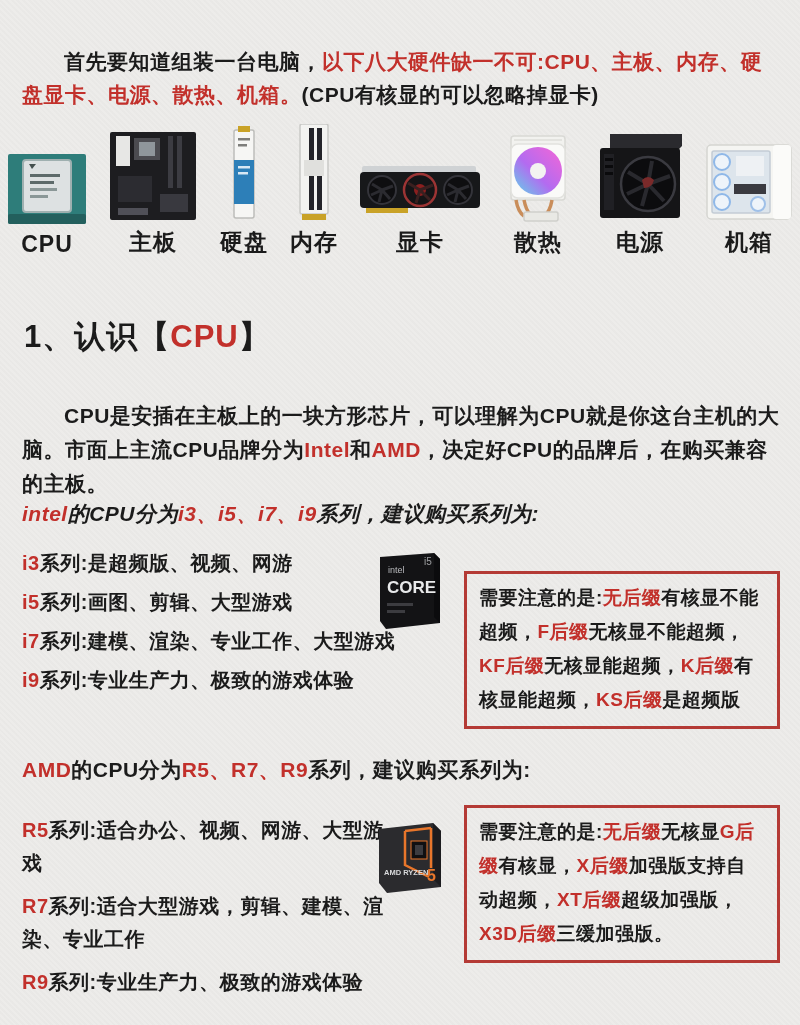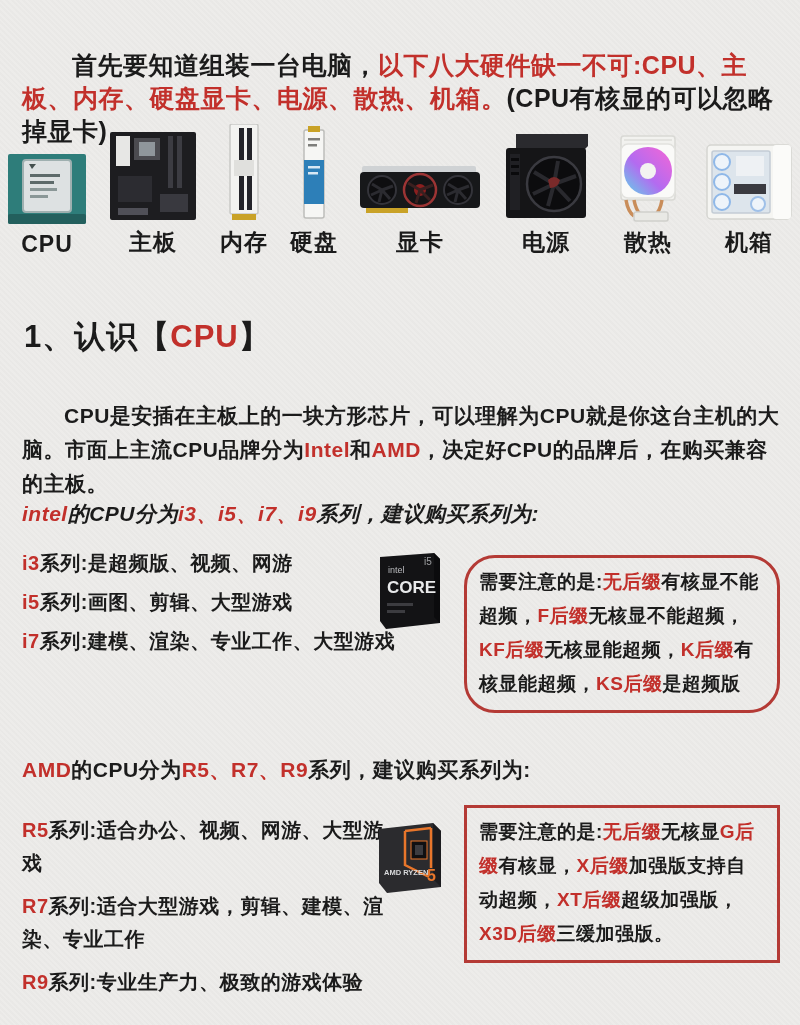--- a/index.html
+++ b/index.html
@@ -10,21 +10,21 @@
   .page{
     position:relative; width:800px; height:1025px; margin:0 auto;
     background:var(--bg);
     background-image:repeating-linear-gradient(45deg, rgba(0,0,0,.015) 0 2px, rgba(255,255,255,.02) 2px 4px);
     font-family:"Liberation Sans","DejaVu Sans",sans-serif;
     color:var(--ink); overflow:hidden;
   }
   .r{color:var(--red);}
   .intro{
     position:absolute; left:22px; top:24px; width:758px;
-    font-size:25px; font-weight:700; line-height:33px; text-indent:2em; letter-spacing:.5px;
+    font-size:21px; font-weight:700; line-height:33px; text-indent:2em; letter-spacing:.5px;
   }
   
   .hw-row{
     position:absolute; left:8px; top:124px; width:784px; height:134px;
     display:flex; justify-content:space-between; align-items:flex-end;
   }
   .hw-item{display:flex; flex-direction:column; align-items:center;}
   .hw-img{display:flex; align-items:flex-end; justify-content:center; height:100px;}
   .hw-label{font-size:23px; font-weight:700; margin-top:5px; letter-spacing:1px;}
   
@@ -49,21 +49,21 @@
   .amd-list li{line-height:33px; margin-bottom:10px;}
   .retail-box{position:absolute;}
   .intel-box{left:374px; top:551px;}
   .amd-box{left:371px; top:819px;}
   .note-box{
     position:absolute; left:464px; width:316px;
     border:3px solid var(--box-red);
     padding:7px 12px 9px 12px; box-sizing:border-box;
     font-size:19px; font-weight:700; line-height:34px; letter-spacing:.5px;
   }
-  .intel-note{top:555px;border-radius:31px;}
+  .intel-note{top:571px;}
   .amd-note{top:805px;}
 </style>
 </head>
 <body>
 
 <div class="page">
 
   <p class="intro"><span>首先要知道组装一台电脑，</span><span class="r">以下八大硬件缺一不可:CPU、主板、内存、硬盘显卡、电源、散热、机箱。</span><span>(CPU有核显的可以忽略掉显卡)</span></p>
 
   <div class="hw-row">
@@ -96,79 +96,62 @@
           <rect x="10" y="46" width="34" height="26" fill="#2c2c31"></rect>
           <rect x="52" y="64" width="28" height="18" fill="#39393f"></rect>
           <rect x="10" y="78" width="30" height="7" fill="#505058"></rect>
         </svg>
       </div>
       <div class="hw-label">主板</div>
     </div>
 
     <div class="hw-item">
       <div class="hw-img">
-        <svg width="44" height="98" viewBox="0 0 44 98">
-          <rect x="8" y="0" width="28" height="90" rx="2" fill="#f3f3f1" stroke="#c9c9c6" stroke-width="1.5"></rect>
-          <rect x="17" y="4" width="5" height="82" fill="#24242a"></rect>
-          <rect x="25" y="4" width="5" height="82" fill="#24242a"></rect>
-          <rect x="12" y="36" width="20" height="16" fill="#e0e0dd"></rect>
-          <rect x="10" y="90" width="24" height="6" fill="#c9a227"></rect>
-        </svg>
-      </div>
-      <div class="hw-label">内存</div>
-    </div>
-
-    <div class="hw-item">
-      <div class="hw-img">
         <svg width="34" height="96" viewBox="0 0 34 96">
           <rect x="7" y="4" width="20" height="88" rx="2" fill="#f6f6f4" stroke="#bdbdba" stroke-width="1.5"></rect>
           <rect x="11" y="0" width="12" height="6" fill="#c9a227"></rect>
           <rect x="7" y="34" width="20" height="44" fill="#2d7fb8"></rect>
           <rect x="11" y="12" width="12" height="2.5" fill="#7e7e7b"></rect>
           <rect x="11" y="18" width="9" height="2.5" fill="#7e7e7b"></rect>
           <rect x="11" y="40" width="12" height="2.5" fill="#d8e8f4"></rect>
           <rect x="11" y="46" width="10" height="2.5" fill="#d8e8f4"></rect>
         </svg>
       </div>
       <div class="hw-label">硬盘</div>
+    </div>
+
+    <div class="hw-item">
+      <div class="hw-img">
+        <svg width="44" height="98" viewBox="0 0 44 98">
+          <rect x="8" y="0" width="28" height="90" rx="2" fill="#f3f3f1" stroke="#c9c9c6" stroke-width="1.5"></rect>
+          <rect x="17" y="4" width="5" height="82" fill="#24242a"></rect>
+          <rect x="25" y="4" width="5" height="82" fill="#24242a"></rect>
+          <rect x="12" y="36" width="20" height="16" fill="#e0e0dd"></rect>
+          <rect x="10" y="90" width="24" height="6" fill="#c9a227"></rect>
+        </svg>
+      </div>
+      <div class="hw-label">内存</div>
     </div>
 
     <div class="hw-item">
       <div class="hw-img">
         <svg width="120" height="60" viewBox="0 0 120 60">
           <rect x="2" y="4" width="114" height="8" rx="2" fill="#cfd2d4"></rect>
           <rect x="0" y="10" width="120" height="36" rx="4" fill="#17181a"></rect>
           <circle cx="22" cy="28" r="14" fill="#0e0e10" stroke="#34343a" stroke-width="2"></circle>
           <path d="M22 28 l-10 -6 M22 28 l11 -4 M22 28 l-3 12 M22 28 l8 9 M22 28 l-11 5" stroke="#2b2b30" stroke-width="3" fill="none"></path>
           <circle cx="60" cy="28" r="16" fill="#141416" stroke="#9c3434" stroke-width="2.5"></circle>
           <circle cx="60" cy="28" r="6" fill="#8b1f1f"></circle>
           <path d="M60 28 l-12 -7 M60 28 l13 -5 M60 28 l-4 13 M60 28 l10 10" stroke="#3a2020" stroke-width="3" fill="none"></path>
           <circle cx="98" cy="28" r="14" fill="#0e0e10" stroke="#34343a" stroke-width="2"></circle>
           <path d="M98 28 l-10 -6 M98 28 l11 -4 M98 28 l-3 12 M98 28 l8 9 M98 28 l-11 5" stroke="#2b2b30" stroke-width="3" fill="none"></path>
           <rect x="6" y="46" width="42" height="5" fill="#c9a227"></rect>
         </svg>
       </div>
       <div class="hw-label">显卡</div>
-    </div>
-
-    <div class="hw-item">
-      <div class="hw-img">
-        <svg width="88" height="90" viewBox="0 0 88 90">
-          <polygon points="14,2 86,2 86,14 78,22 14,22" fill="#2a2a2e"></polygon>
-          <rect x="4" y="16" width="80" height="70" rx="3" fill="#151517"></rect>
-          <rect x="8" y="22" width="10" height="56" fill="#202024"></rect>
-          <rect x="9" y="26" width="8" height="3" fill="#0a0a0c"></rect>
-          <rect x="9" y="33" width="8" height="3" fill="#0a0a0c"></rect>
-          <rect x="9" y="40" width="8" height="3" fill="#0a0a0c"></rect>
-          <circle cx="52" cy="52" r="27" fill="#0c0c0e" stroke="#3a3a40" stroke-width="2.5"></circle>
-          <path d="M52 52 l-20 -12 M52 52 l22 -8 M52 52 l-6 22 M52 52 l16 17 M52 52 l-21 10 M52 52 l4 -23" stroke="#29292e" stroke-width="4" fill="none"></path>
-          <path d="M46 48 q6 -6 12 0 q-2 8 -10 8 z" fill="#7a2a2a"></path>
-        </svg>
-      </div>
-      <div class="hw-label">电源</div>
     </div>
 
     <div class="hw-item">
       <div class="hw-img">
         <svg width="72" height="88" viewBox="0 0 72 88">
           <defs>
             <linearGradient id="rgbfan" x1="0" y1="1" x2="1" y2="0">
               <stop offset="0" stop-color="#5fd4e8"></stop>
               <stop offset="0.45" stop-color="#b36bf0"></stop>
               <stop offset="1" stop-color="#f566d6"></stop>
@@ -181,20 +164,37 @@
           <circle cx="36" cy="37" r="8" fill="#f3f3f1"></circle>
           <path d="M14 66 q2 12 8 16 M22 66 q2 10 6 14 M50 66 q-2 12 -8 16" stroke="#c98d5a" stroke-width="3.5" fill="none"></path>
           <rect x="22" y="78" width="34" height="9" rx="2" fill="#e9e9e5" stroke="#cfcfcb" stroke-width="1.5"></rect>
         </svg>
       </div>
       <div class="hw-label">散热</div>
     </div>
 
     <div class="hw-item">
       <div class="hw-img">
+        <svg width="88" height="90" viewBox="0 0 88 90">
+          <polygon points="14,2 86,2 86,14 78,22 14,22" fill="#2a2a2e"></polygon>
+          <rect x="4" y="16" width="80" height="70" rx="3" fill="#151517"></rect>
+          <rect x="8" y="22" width="10" height="56" fill="#202024"></rect>
+          <rect x="9" y="26" width="8" height="3" fill="#0a0a0c"></rect>
+          <rect x="9" y="33" width="8" height="3" fill="#0a0a0c"></rect>
+          <rect x="9" y="40" width="8" height="3" fill="#0a0a0c"></rect>
+          <circle cx="52" cy="52" r="27" fill="#0c0c0e" stroke="#3a3a40" stroke-width="2.5"></circle>
+          <path d="M52 52 l-20 -12 M52 52 l22 -8 M52 52 l-6 22 M52 52 l16 17 M52 52 l-21 10 M52 52 l4 -23" stroke="#29292e" stroke-width="4" fill="none"></path>
+          <path d="M46 48 q6 -6 12 0 q-2 8 -10 8 z" fill="#7a2a2a"></path>
+        </svg>
+      </div>
+      <div class="hw-label">电源</div>
+    </div>
+
+    <div class="hw-item">
+      <div class="hw-img">
         <svg width="86" height="80" viewBox="0 0 86 80">
           <rect x="1" y="3" width="84" height="74" rx="4" fill="#f5f5f2" stroke="#d5d5d1" stroke-width="1.5"></rect>
           <rect x="67" y="3" width="18" height="74" rx="3" fill="#fbfbf9"></rect>
           <rect x="6" y="9" width="58" height="62" rx="2" fill="#dde5ec" stroke="#c3ccd5" stroke-width="1.5"></rect>
           <circle cx="16" cy="20" r="8" fill="#eef4fa" stroke="#8fb8e8" stroke-width="2"></circle>
           <circle cx="16" cy="40" r="8" fill="#eef4fa" stroke="#8fb8e8" stroke-width="2"></circle>
           <circle cx="16" cy="60" r="8" fill="#eef4fa" stroke="#8fb8e8" stroke-width="2"></circle>
           <rect x="30" y="14" width="28" height="20" fill="#eef1f4"></rect>
           <rect x="28" y="42" width="32" height="10" fill="#3a3a40"></rect>
           <circle cx="52" cy="62" r="7" fill="#eef4fa" stroke="#9fc0e8" stroke-width="2"></circle>
@@ -208,20 +208,21 @@
   <h1 class="sec-title" style="margin:0;"><span>1、认识【</span><span class="r">CPU</span><span>】</span></h1>
 
   <p class="cpu-par"><span>CPU是安插在主板上的一块方形芯片，可以理解为CPU就是你这台主机的大脑。市面上主流CPU品牌分为</span><span class="r">Intel</span><span>和</span><span class="r">AMD</span><span>，决定好CPU的品牌后，在购买兼容的主板。</span></p>
 
   <div class="brand-head intel-head"><span class="r">intel</span><span>的CPU分为</span><span class="r">i3、i5、i7、i9</span><span>系列，建议购买系列为:</span></div>
 
   <ul class="series-list intel-list">
     <li><span class="r">i3</span><span>系列:是超频版、视频、网游</span></li>
     <li><span class="r">i5</span><span>系列:画图、剪辑、大型游戏</span></li>
     <li><span class="r">i7</span><span>系列:建模、渲染、专业工作、大型游戏</span></li>
+    <li><span class="r">i9</span><span>系列:专业生产力、极致的游戏体验</span></li>
   </ul>
 
   <div class="retail-box intel-box">
     <svg width="72" height="80" viewBox="0 0 72 80">
       <polygon points="6,6 60,2 66,8 66,72 12,78 6,70" fill="#131315"></polygon>
       <polygon points="60,2 66,8 66,72 60,66" fill="#0b0b0d"></polygon>
       <text x="14" y="22" font-size="9" fill="#b9babd" font-family="Liberation Sans, sans-serif">intel</text>
       <text x="13" y="42" font-size="17" font-weight="bold" fill="#e8e9ea" font-family="Liberation Sans, sans-serif">CORE</text>
       <text x="50" y="14" font-size="10" fill="#9fa0a3" font-family="Liberation Sans, sans-serif">i5</text>
       <rect x="13" y="52" width="26" height="3" fill="#3c3c40"></rect>

